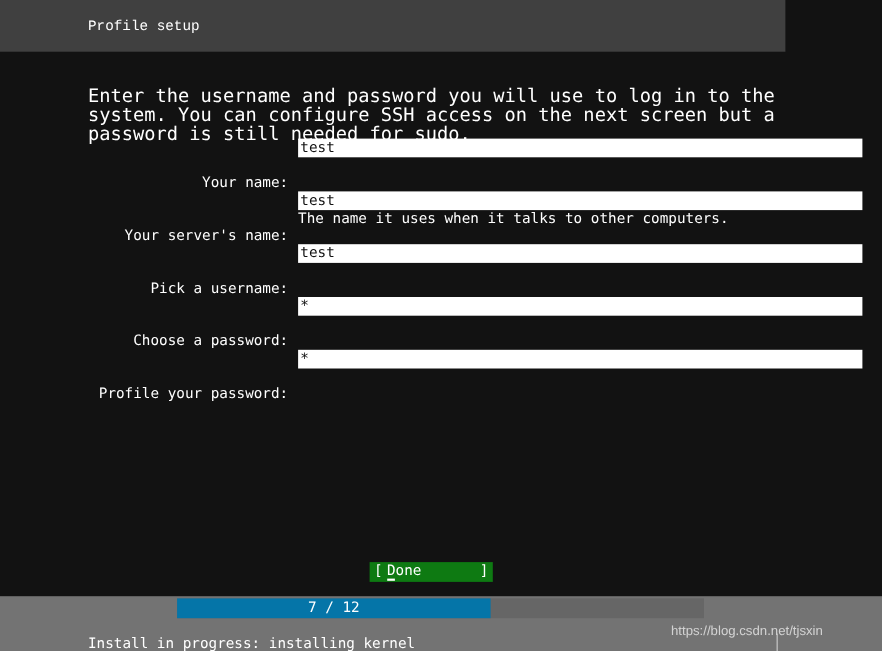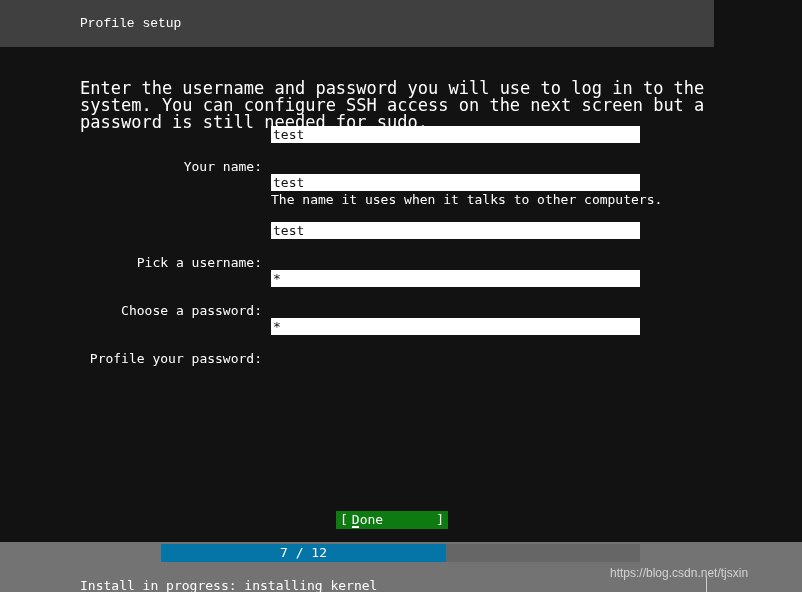--- a/index.html
+++ b/index.html
@@ -72,21 +72,21 @@
     white-space: pre;
     font-size: 13px;
     line-height: 16px;
     color: #ffffff;
     margin-top: 32px;
   }
   .field-input {
     position: absolute;
     left: 271px;
     top: 0;
-    width: 369px;
+    width: 513px;
     height: 17px;
     background: #ffffff;
     color: #111111;
     font-size: 13px;
     line-height: 17px;
     white-space: pre;
     overflow: hidden;
     box-sizing: border-box;
     padding-left: 2px;
   }
@@ -213,20 +213,21 @@
   <div id="intro">Enter the username and password you will use to log in to the system. You can configure SSH access on the next screen but a password is still needed for sudo.</div>
 
   <div id="form">
 
     <div class="field-row">
       <div class="field-label">Your name:</div>
       <div class="field-input">test</div>
     </div>
 
     <div class="field-row">
+      <div class="field-label">Your server's name:</div>
       <div class="field-input">test</div>
       <div class="field-hint">The name it uses when it talks to other computers.</div>
     </div>
 
     <div class="field-row">
       <div class="field-label">Pick a username:</div>
       <div class="field-input">test</div>
     </div>
 
     <div class="field-row">

